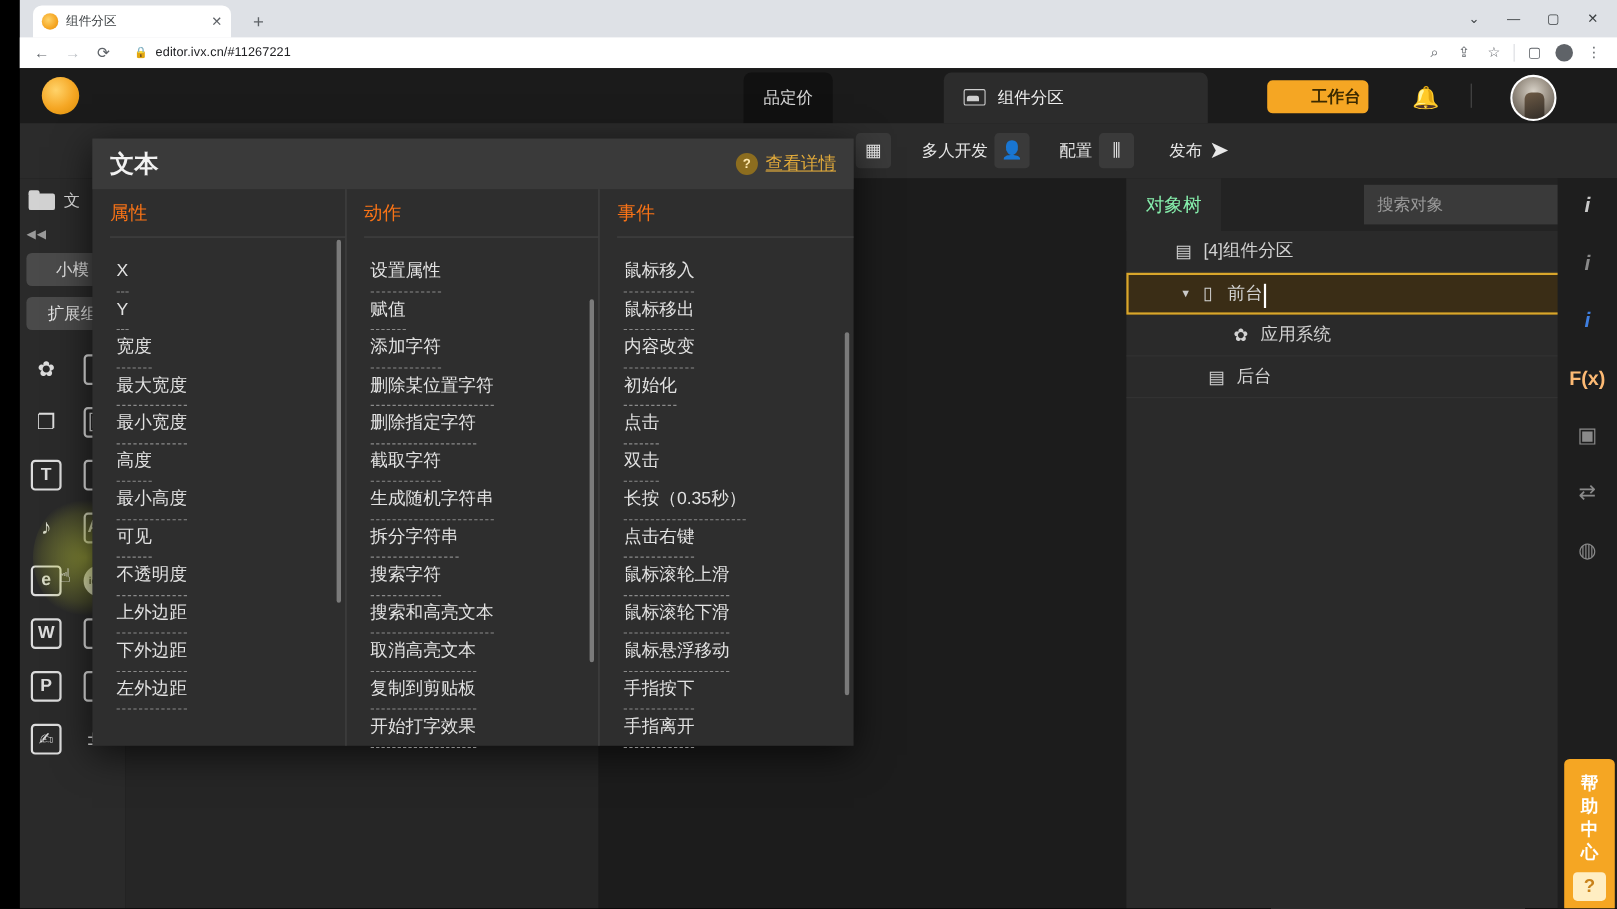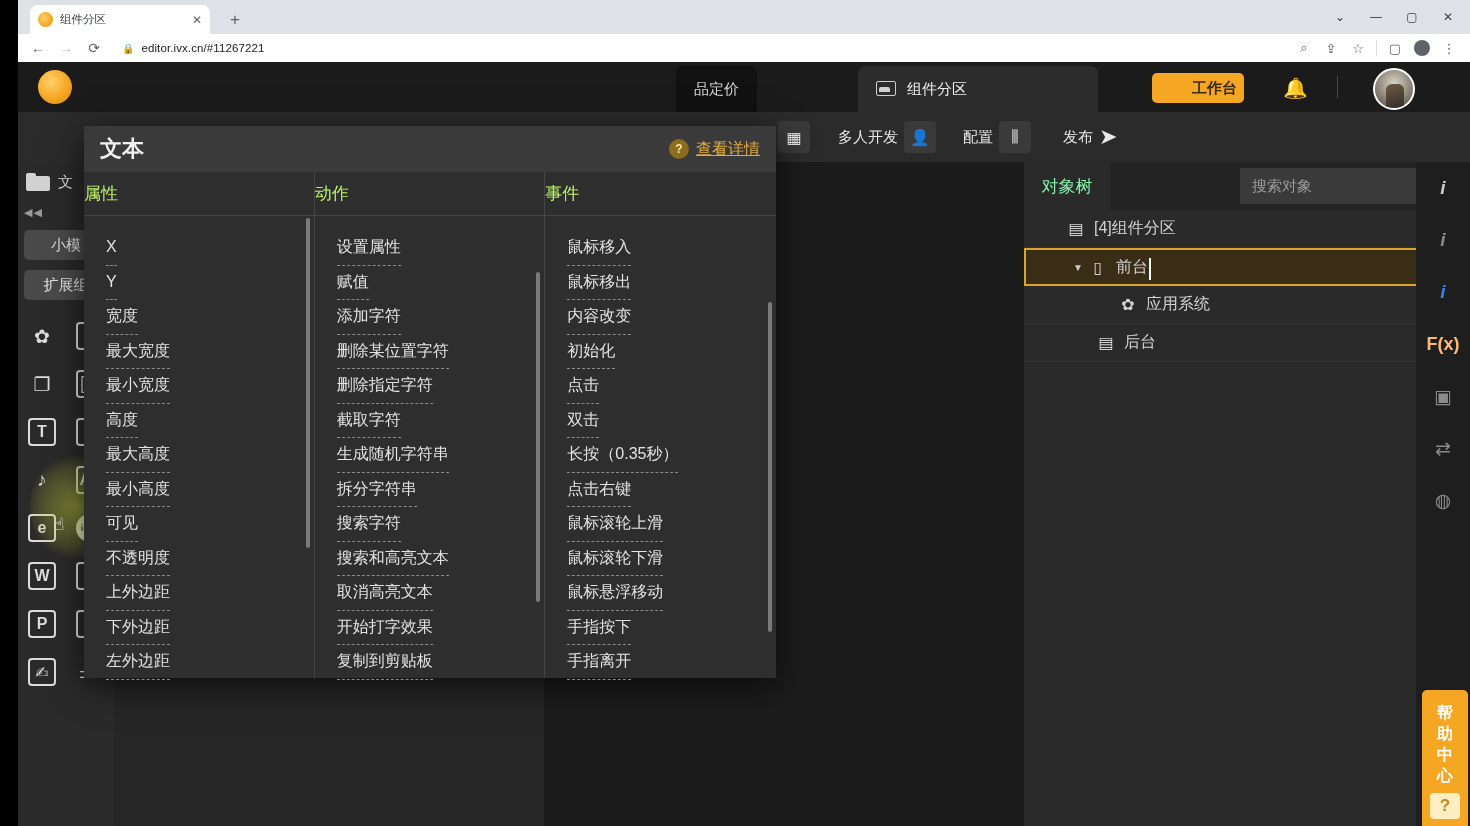--- a/index.html
+++ b/index.html
@@ -173,21 +173,21 @@
   .pop-hdr { position:relative; height:46px; background:#3a3a3a; display:flex; align-items:center; padding:0 16px; }
   .pop-title { color:#f2f2f2; font-size:22px; font-weight:bold; }
   .pop-help { margin-left:auto; display:flex; align-items:center; gap:7px; }
   .pop-q { width:20px; height:20px; border-radius:50%; background:#8c6d1f; color:#ffe8ad;
     font-size:12px; display:flex; align-items:center; justify-content:center; font-weight:bold; }
   .pop-link { color:#e0a93a; font-size:16px; text-decoration:underline; cursor:pointer; }
   .pop-cols { display:flex; height:506px; }
   .pcol { width:231px; border-right:1px solid #454545; position:relative; }
   .pcol:last-child { border-right:none; }
   .pcol-hdr { height:44px; display:flex; align-items:center; 
-    color:#bef264; font-size:17px; border-bottom:1px solid #454545; }
+    color:#f97316; font-size:17px; border-bottom:1px solid #454545;margin-left:16px; }
   .pcol-list { padding:14px 0 0 22px; }
   .pitem { color:#e2e2e2; font-size:16px; line-height:34.5px; white-space:nowrap;
     display:inline-block; border-bottom:1px dashed #8a8a8a; margin-bottom:0px; cursor:pointer; }
   .pitem-wrap { height:34.5px; }
   .pscroll { position:absolute; right:4px; width:4px; background:#7a7a7a; border-radius:2px; }
 </style>
 </head>
 <body>
 
 <div id="root">
@@ -441,21 +441,20 @@
       <div class="pop-cols" id="popup-cols">
           <div class="pcol">
             <div class="pcol-hdr">属性</div>
             <div class="pcol-list">
               <div class="pitem-wrap"><span class="pitem">X</span></div>
               <div class="pitem-wrap"><span class="pitem">Y</span></div>
               <div class="pitem-wrap"><span class="pitem">宽度</span></div>
               <div class="pitem-wrap"><span class="pitem">最大宽度</span></div>
               <div class="pitem-wrap"><span class="pitem">最小宽度</span></div>
               <div class="pitem-wrap"><span class="pitem">高度</span></div>
-              <div class="pitem-wrap"><span class="pitem">最大高度</span></div>
               <div class="pitem-wrap"><span class="pitem">最小高度</span></div>
               <div class="pitem-wrap"><span class="pitem">可见</span></div>
               <div class="pitem-wrap"><span class="pitem">不透明度</span></div>
               <div class="pitem-wrap"><span class="pitem">上外边距</span></div>
               <div class="pitem-wrap"><span class="pitem">下外边距</span></div>
               <div class="pitem-wrap"><span class="pitem">左外边距</span></div>
             </div>
             <div class="pscroll" style="top: 46px; height: 330px;"></div>
           </div>
           <div class="pcol">
@@ -465,22 +464,22 @@
               <div class="pitem-wrap"><span class="pitem">赋值</span></div>
               <div class="pitem-wrap"><span class="pitem">添加字符</span></div>
               <div class="pitem-wrap"><span class="pitem">删除某位置字符</span></div>
               <div class="pitem-wrap"><span class="pitem">删除指定字符</span></div>
               <div class="pitem-wrap"><span class="pitem">截取字符</span></div>
               <div class="pitem-wrap"><span class="pitem">生成随机字符串</span></div>
               <div class="pitem-wrap"><span class="pitem">拆分字符串</span></div>
               <div class="pitem-wrap"><span class="pitem">搜索字符</span></div>
               <div class="pitem-wrap"><span class="pitem">搜索和高亮文本</span></div>
               <div class="pitem-wrap"><span class="pitem">取消高亮文本</span></div>
+              <div class="pitem-wrap"><span class="pitem">复制到剪贴板</span></div>
               <div class="pitem-wrap"><span class="pitem">开始打字效果</span></div>
-              <div class="pitem-wrap"><span class="pitem">复制到剪贴板</span></div>
             </div>
             <div class="pscroll" style="top: 100px; height: 330px;"></div>
           </div>
           <div class="pcol">
             <div class="pcol-hdr">事件</div>
             <div class="pcol-list">
               <div class="pitem-wrap"><span class="pitem">鼠标移入</span></div>
               <div class="pitem-wrap"><span class="pitem">鼠标移出</span></div>
               <div class="pitem-wrap"><span class="pitem">内容改变</span></div>
               <div class="pitem-wrap"><span class="pitem">初始化</span></div>

